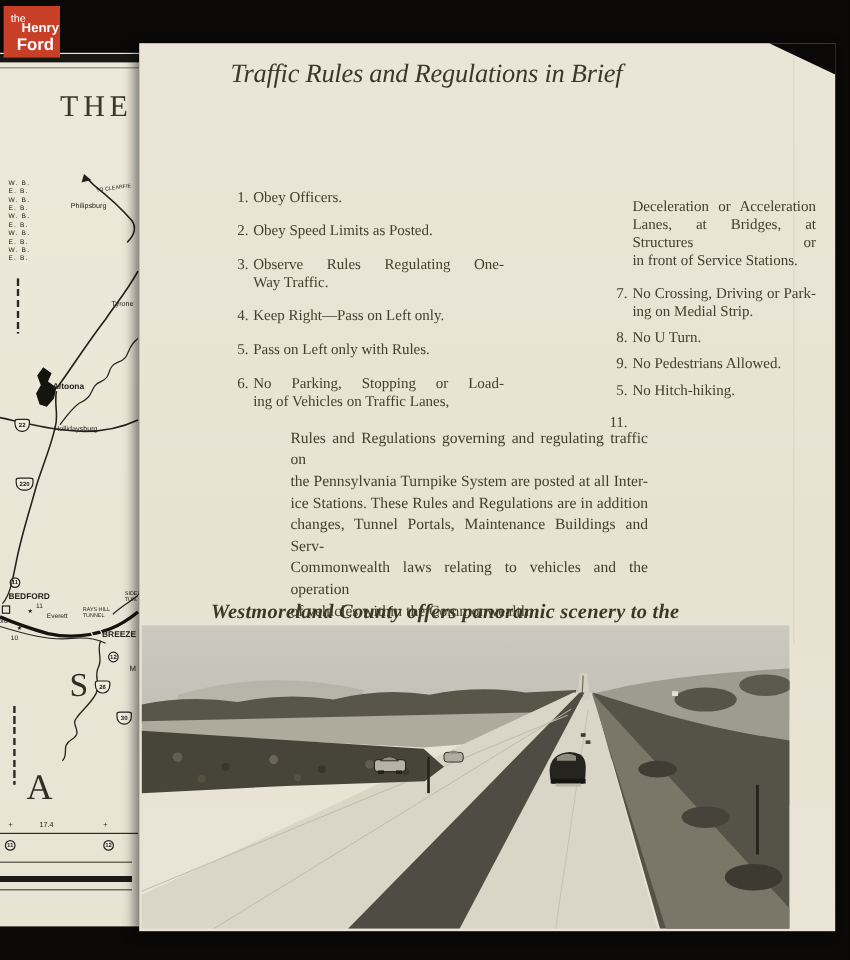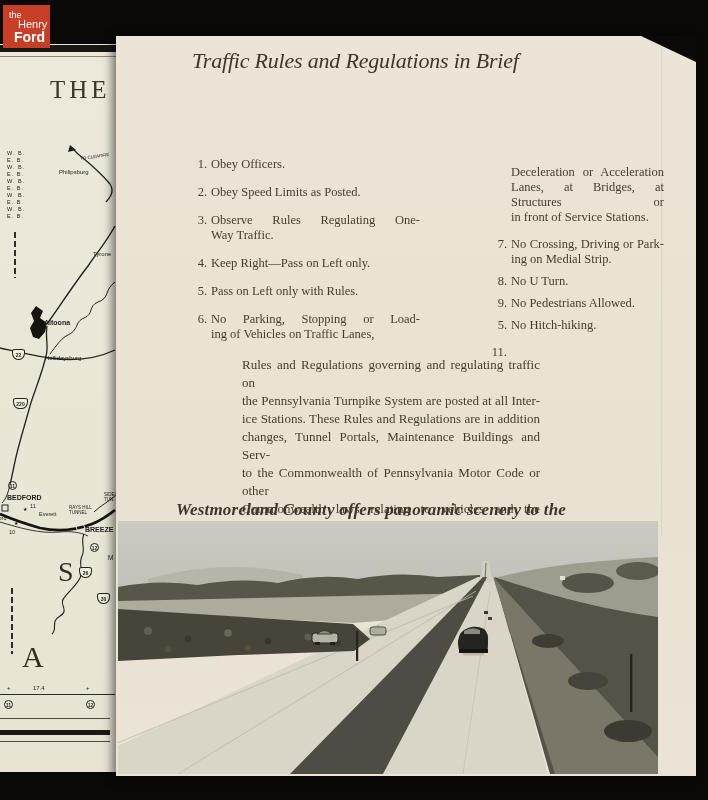--- a/index.html
+++ b/index.html
@@ -3,21 +3,21 @@
 <meta charset="utf-8">
 <style>
   html,body{margin:0;padding:0;}
   body{width:708px;height:800px;background:#0a0908;position:relative;overflow:hidden;
        font-family:"Liberation Serif","DejaVu Serif",serif;}
 
   
   .hf-logo{position:absolute;left:3px;top:5px;width:47px;height:43px;background:#c73f26;z-index:30;
            color:#fff;font-family:"Liberation Sans","DejaVu Sans",sans-serif;line-height:1;}
   .hf-the{position:absolute;left:6px;top:6px;font-size:9px;font-weight:400;}
-  .hf-henry{position:absolute;left:15px;top:14px;font-size:11px;font-weight:400;text-align:center;}
+  .hf-henry{position:absolute;left:15px;top:14px;font-size:11px;font-weight:700;text-align:center;}
   .hf-ford{position:absolute;left:11px;top:25px;font-size:14px;font-weight:700;}
 
   
   .map-page{position:absolute;left:0;top:44px;width:116px;height:728px;
             background:linear-gradient(180deg,#ede9da,#e8e4d4);z-index:5;color:#2a2721;}
   .map-topbar{position:absolute;left:0;top:1px;width:100%;height:7px;background:#191712;}
   .map-topline{position:absolute;left:0;top:12px;width:100%;height:1px;background:#8a857a;}
   .map-masthead{position:absolute;left:50px;top:32px;font-size:25px;letter-spacing:4px;color:#3c352a;}
   .map-label{position:absolute;font-family:"Liberation Sans","DejaVu Sans",sans-serif;
              font-size:6px;color:#23211c;white-space:nowrap;line-height:1.15;}
@@ -48,21 +48,21 @@
               border-left:55px solid transparent;border-top:26px solid #0a0908;}
   .crease{position:absolute;left:545px;top:0;width:1px;height:500px;background:rgba(60,50,35,0.07);}
   .doc-title{position:absolute;left:76px;top:12px;width:460px;white-space:nowrap;
              font-style:italic;font-size:22px;letter-spacing:-0.2px;color:#3d362a;}
   .intro{position:absolute;left:134px;top:52px;width:292px;font-size:13px;line-height:19px;}
   .jline{text-align:justify;text-align-last:justify;}
   .lline{text-align:left;}
   .rules{position:absolute;left:78px;top:118px;width:470px;font-size:12.5px;line-height:15px;}
   .rcol{position:absolute;top:0;}
   .rcol-left{left:0;width:226px;padding-top:3px;}
-  .rcol-right{left:294px;width:176px;padding-top:11px;}
+  .rcol-right{left:310px;width:176px;padding-top:11px;}
   .rule{display:flex;margin-bottom:13px;}
   .rcol-right .rule{margin-bottom:7px;}
   .rcol-right .rule.gap-lg{margin-bottom:12px;}
   .rnum{flex:none;text-align:right;margin-right:4px;}
   .rcol-left .rnum{width:13px;}
   .rcol-right .rnum{width:19px;}
   .rtext{flex:1;}
   .cont{margin-bottom:12px;margin-left:23px;}
   .closing{position:absolute;left:126px;top:320px;width:298px;font-size:13px;line-height:18px;}
   .caption{position:absolute;left:40px;top:464px;width:430px;text-align:center;
@@ -248,21 +248,20 @@
         <span class="rnum">11.</span>
       </div>
     </div>
   </div>
 
   <div class="closing">
     <div class="jline">Rules and Regulations governing and regulating traffic on</div>
     <div class="jline">the Pennsylvania Turnpike System are posted at all Inter-</div>
     <div class="jline">ice Stations. These Rules and Regulations are in addition</div>
     <div class="jline">changes, Tunnel Portals, Maintenance Buildings and Serv-</div>
-    <div class="jline">to the Commonwealth of Pennsylvania Motor Code or other</div>
     <div class="jline">Commonwealth laws relating to vehicles and the operation</div>
     <div class="lline">of vehicles within the Commonwealth.</div>
   </div>
 
   <div class="caption">Westmoreland County offers panoramic scenery to the Turnpike traveler.</div>
 
   <svg class="photo" viewBox="0 0 540 253" preserveAspectRatio="none">
     <defs>
       <linearGradient id="sky" x1="0" y1="0" x2="0" y2="1">
         <stop offset="0" stop-color="#ccc9c0"></stop>

